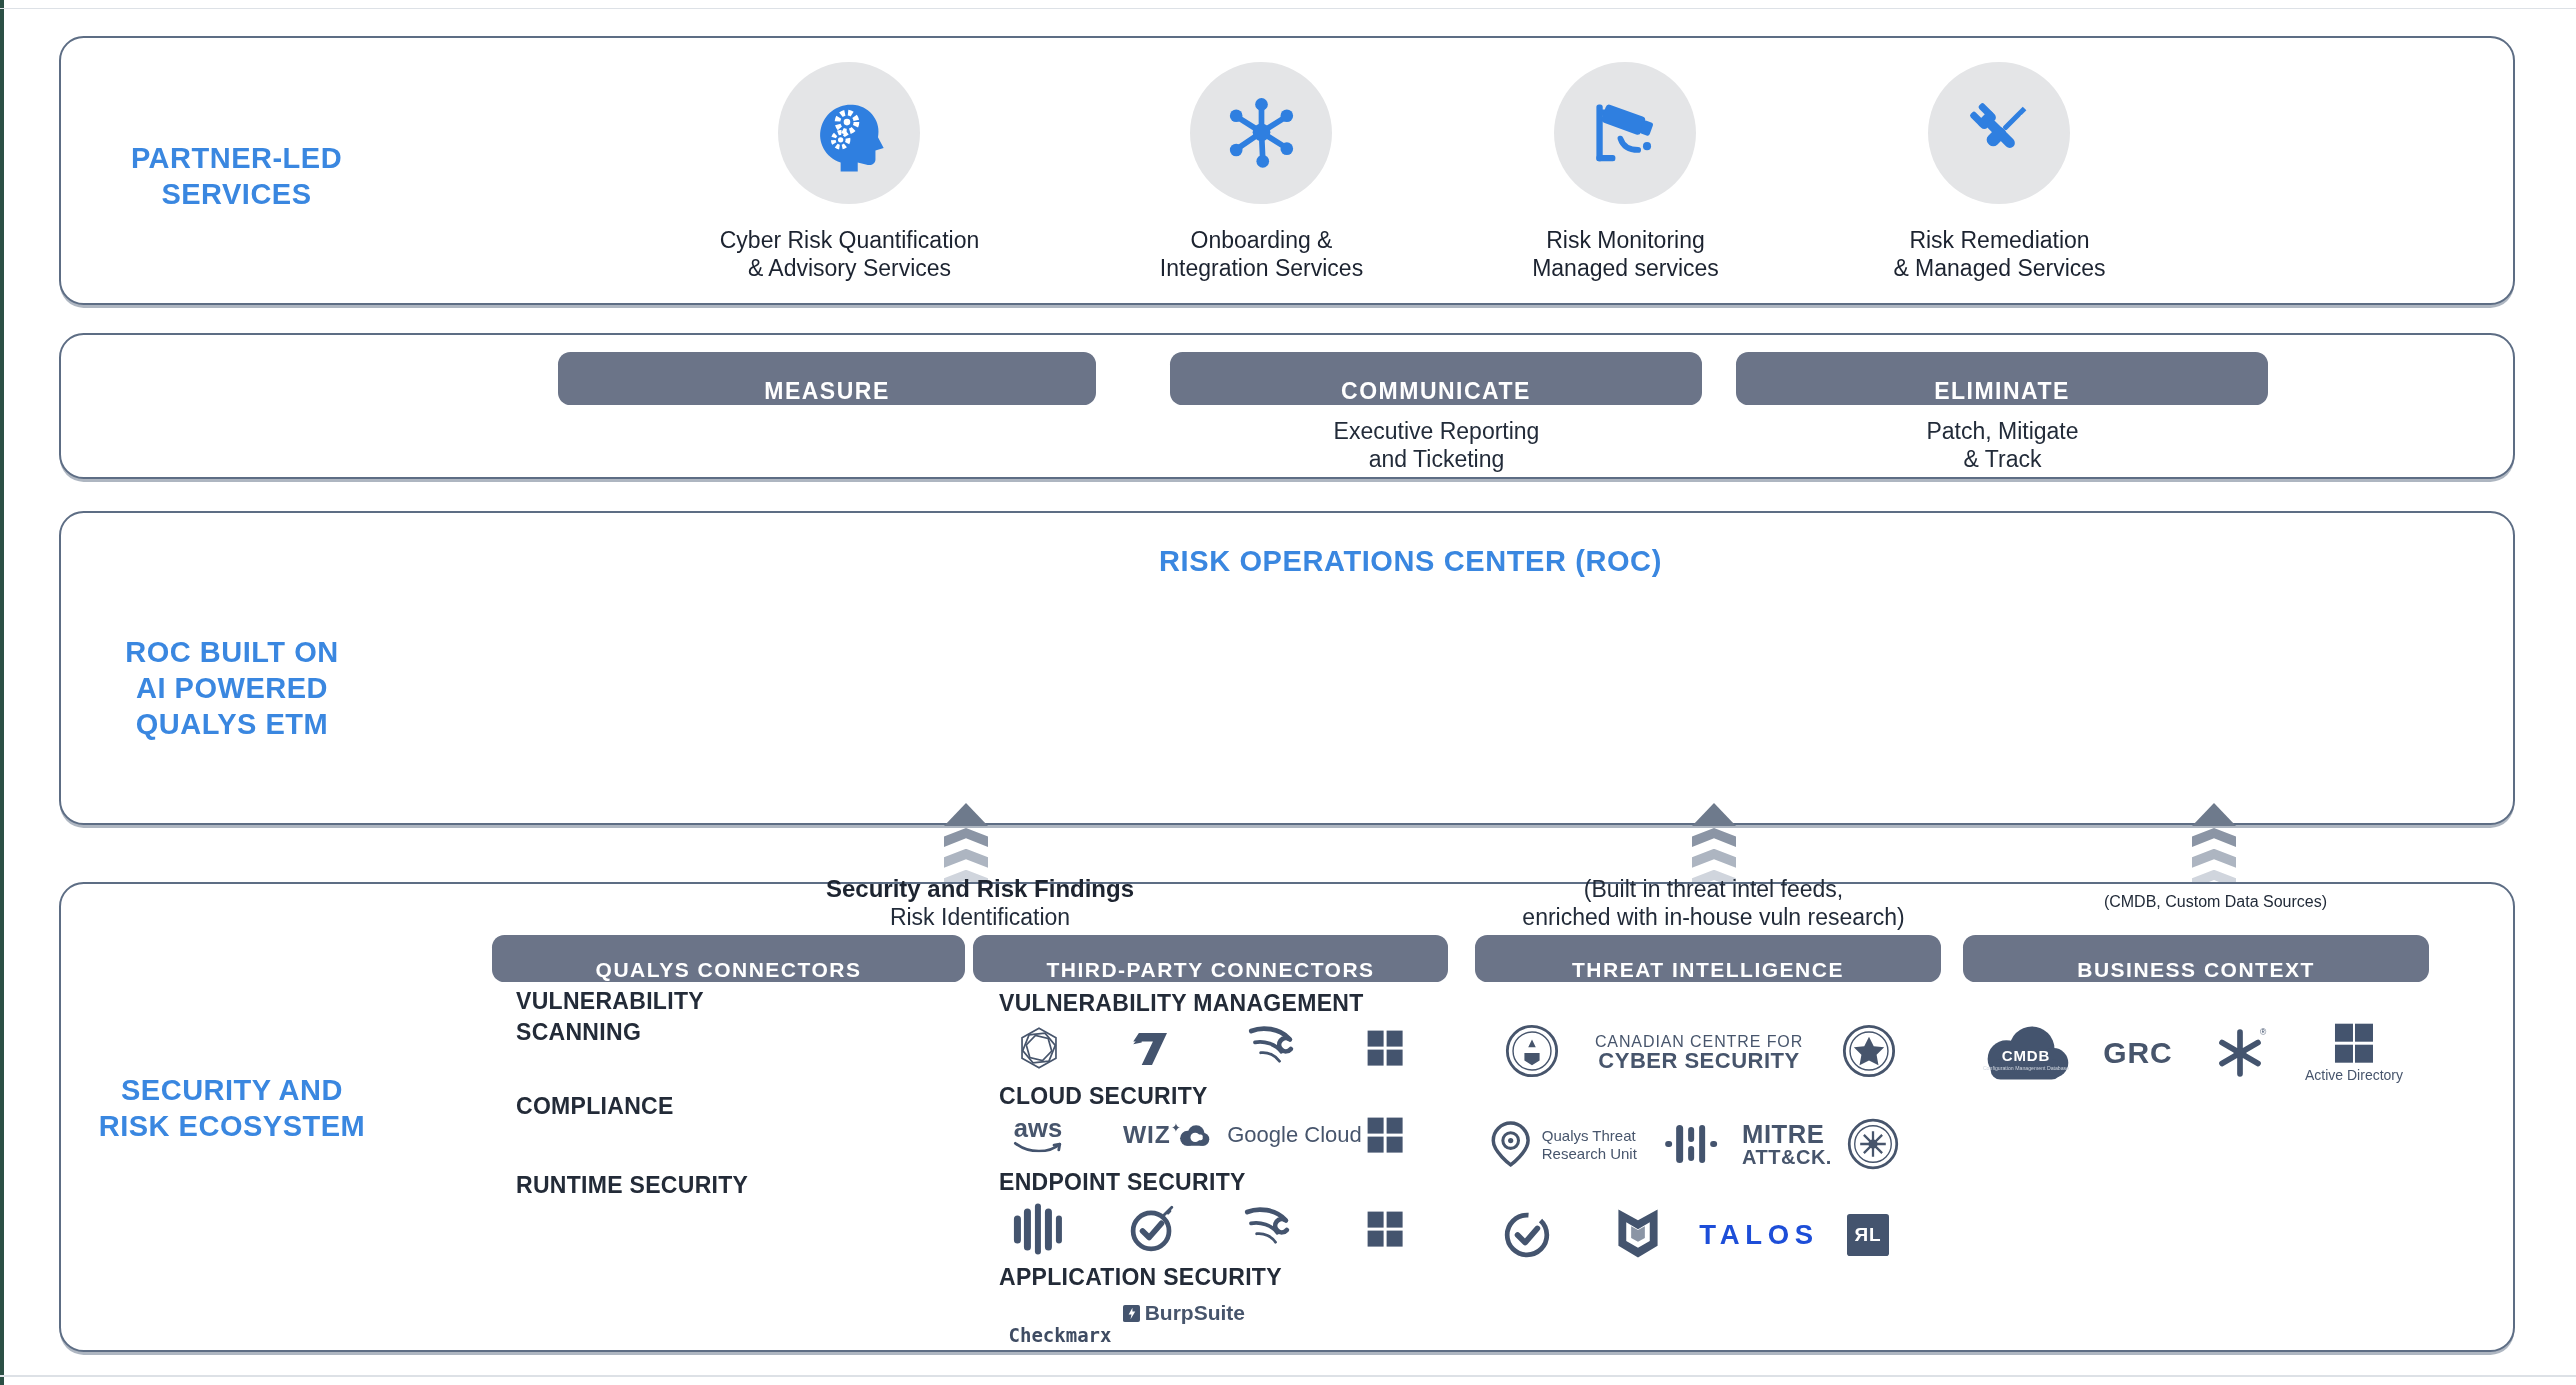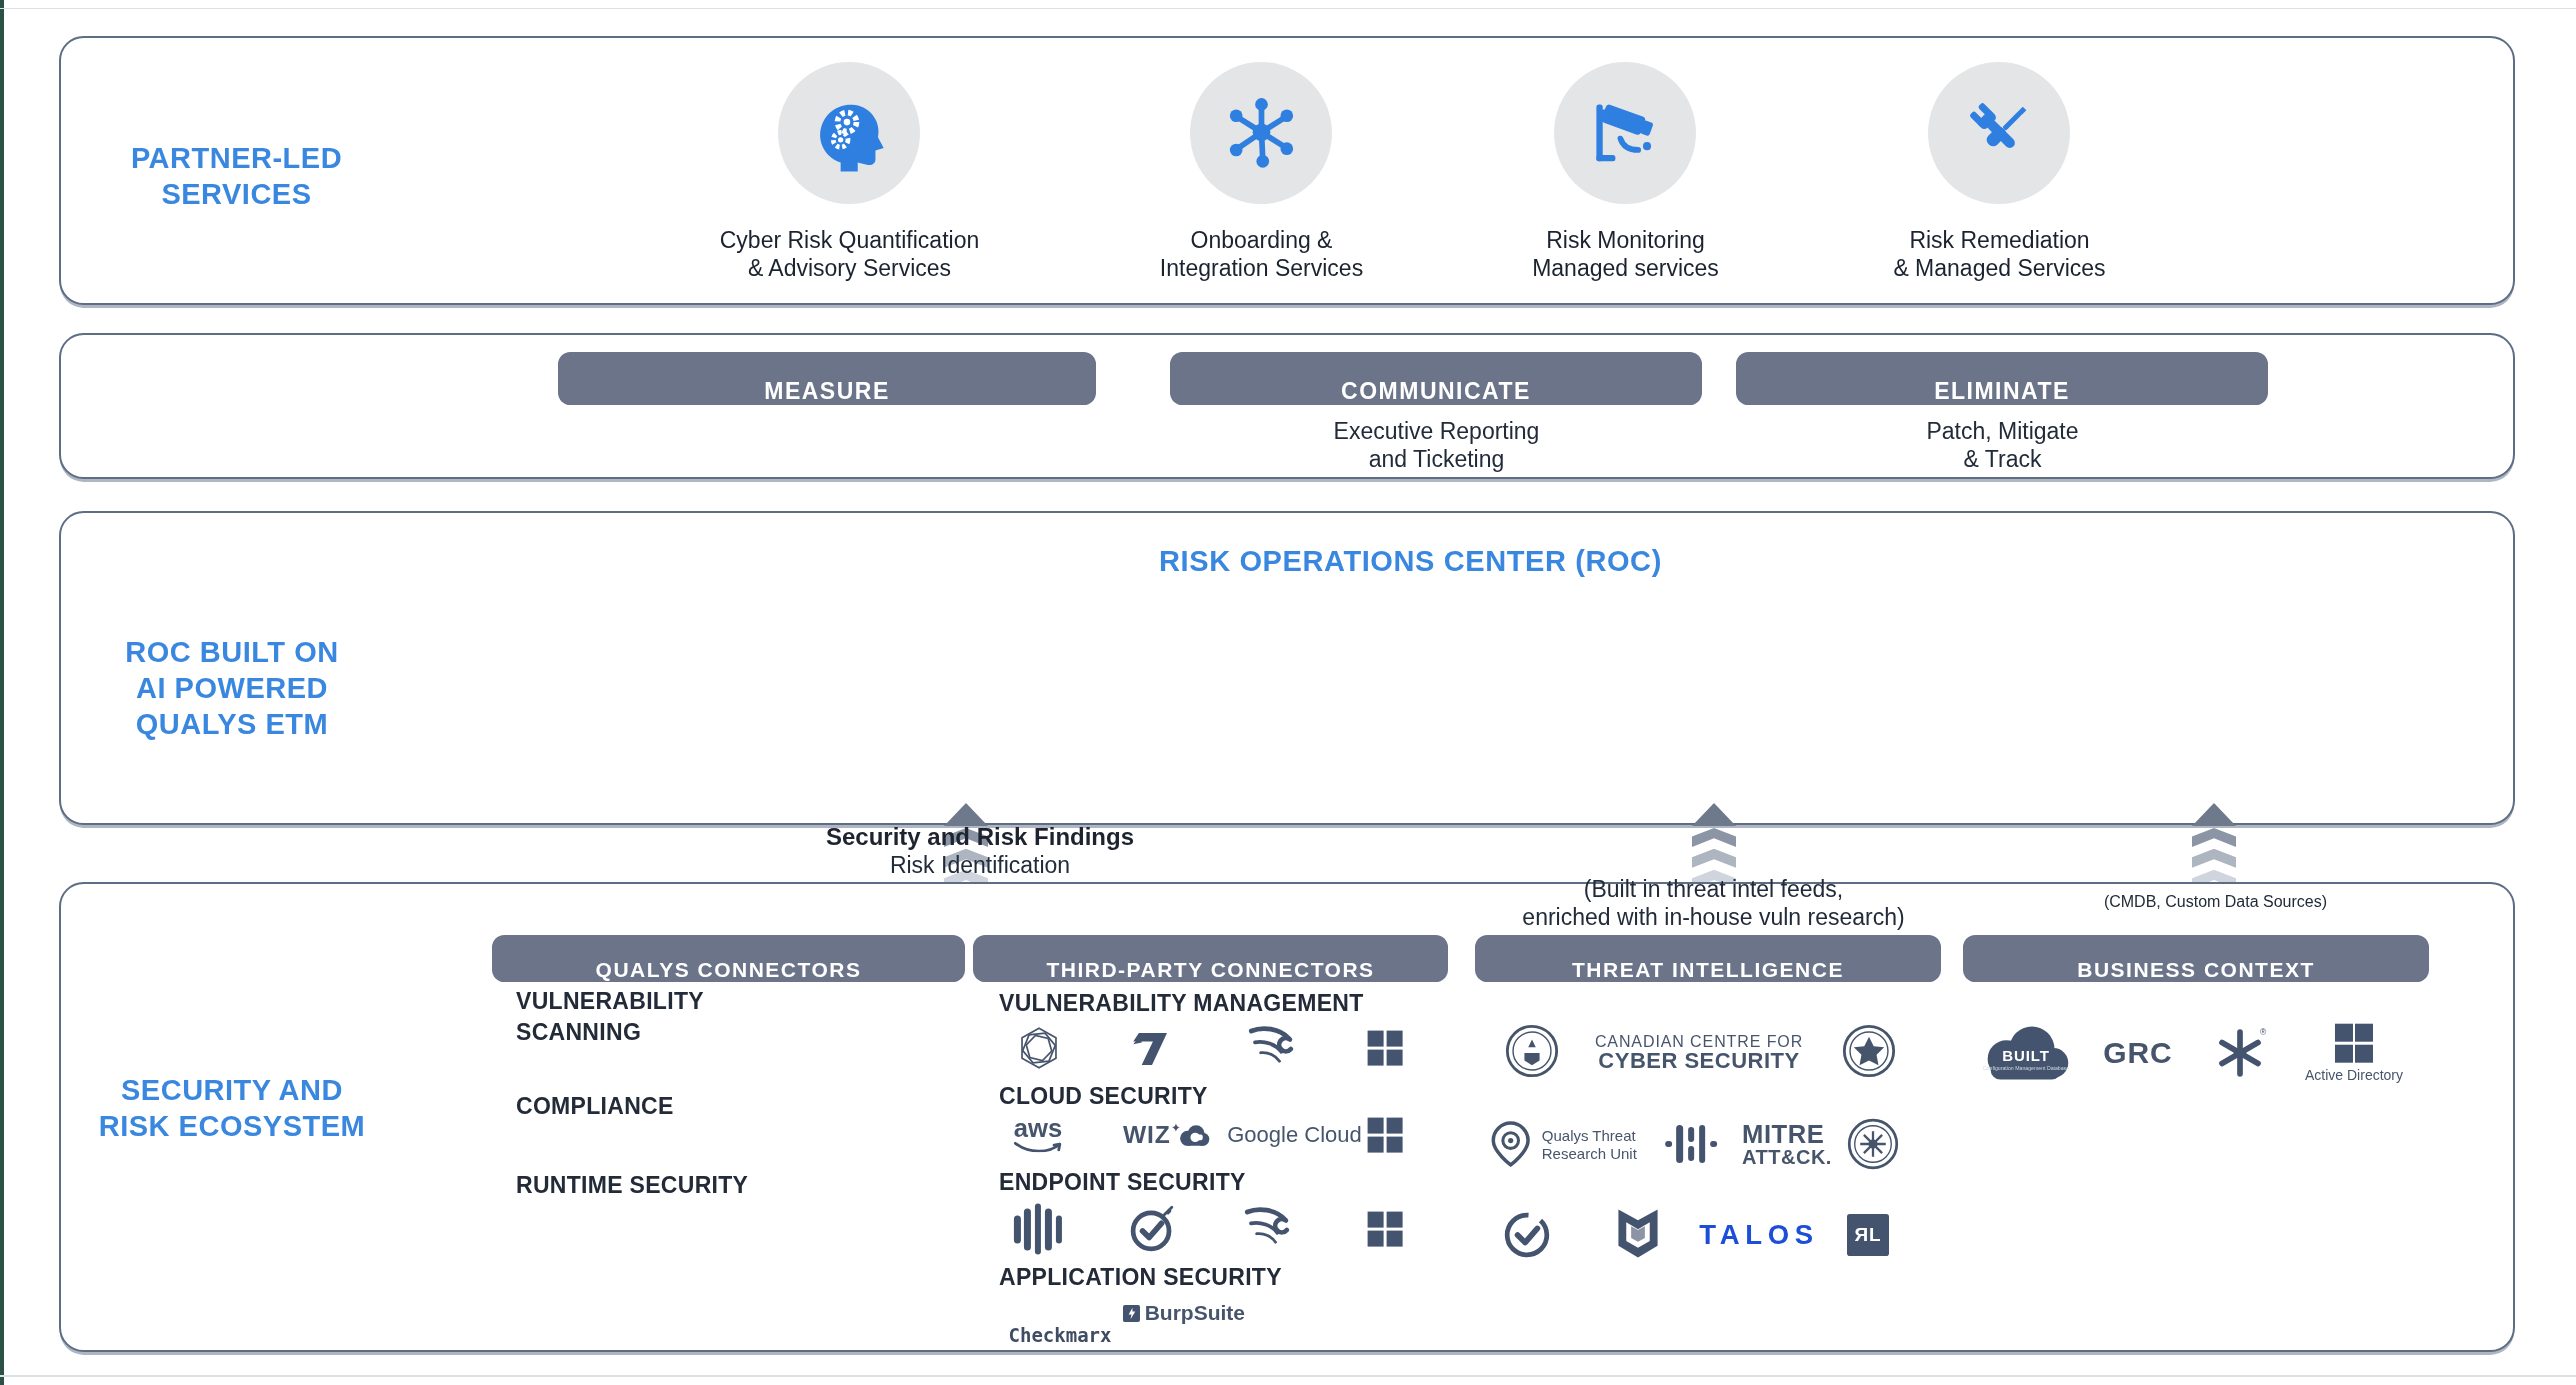--- a/index.html
+++ b/index.html
@@ -228,21 +228,21 @@
     <div class="upchev" style="background:#d0d5dd;"></div>
   </div>
 
   <div class="panel" style="top:882px;height:470px;"></div>
 
   <div class="abs blue-label" style="left:90px;top:1072px;width:284px;">
     <div>SECURITY AND</div>
     <div>RISK ECOSYSTEM</div>
   </div>
 
-  <div class="abs" style="left:767px;top:823px;width:426px;text-align:center;">
+  <div class="abs" style="left:767px;top:875px;width:426px;text-align:center;">
     <div style="font-size:24px;font-weight:700;color:#1d2430;line-height:28px;">Security and Risk Findings</div>
     <div style="font-size:23px;line-height:28px;">Risk Identification</div>
   </div>
   <div class="abs" style="left:1453px;top:875px;width:521px;text-align:center;font-size:23px;line-height:28px;">
     <div>(Built in threat intel feeds,</div>
     <div>enriched with in-house vuln research)</div>
   </div>
   <div class="abs" style="left:1979px;top:888px;width:473px;text-align:center;font-size:16px;line-height:28px;">
     <div>(CMDB, Custom Data Sources)</div>
   </div>
@@ -456,21 +456,21 @@
   </div>
 
   <div class="logo" style="left:2026px;top:1053px;">
     <div class="cloudwrap">
       <svg width="95" height="59" viewBox="0 0 96 60" fill="#44546e">
         <circle cx="28" cy="36" r="19"></circle>
           <circle cx="54" cy="26" r="23"></circle>
           <circle cx="76" cy="40" r="15"></circle>
           <rect x="12" y="36" width="72" height="21" rx="10"></rect>
       </svg>
-      <div class="cloudtxt">BUILT</div>
+      <div class="cloudtxt">CMDB</div>
       <div class="cloudsub">Configuration Management Database</div>
     </div>
   </div>
   <div class="logo" style="left:2138px;top:1053px;">
     <span style="font-weight:800;font-size:30px;letter-spacing:0.9px;color:#47556C;">GRC</span>
   </div>
   <div class="logo" style="left:2240px;top:1053px;">
     <svg width="55" height="55" viewBox="0 0 58 58" stroke="#44546e" fill="none" stroke-linecap="round">
       <path d="M29 7 v44 M10 18 l38 22 M48 18 l-38 22" stroke-width="6"></path>
       <rect x="24" y="24" width="10" height="10" transform="rotate(45 29 29)" fill="#44546e" stroke="none"></rect>

